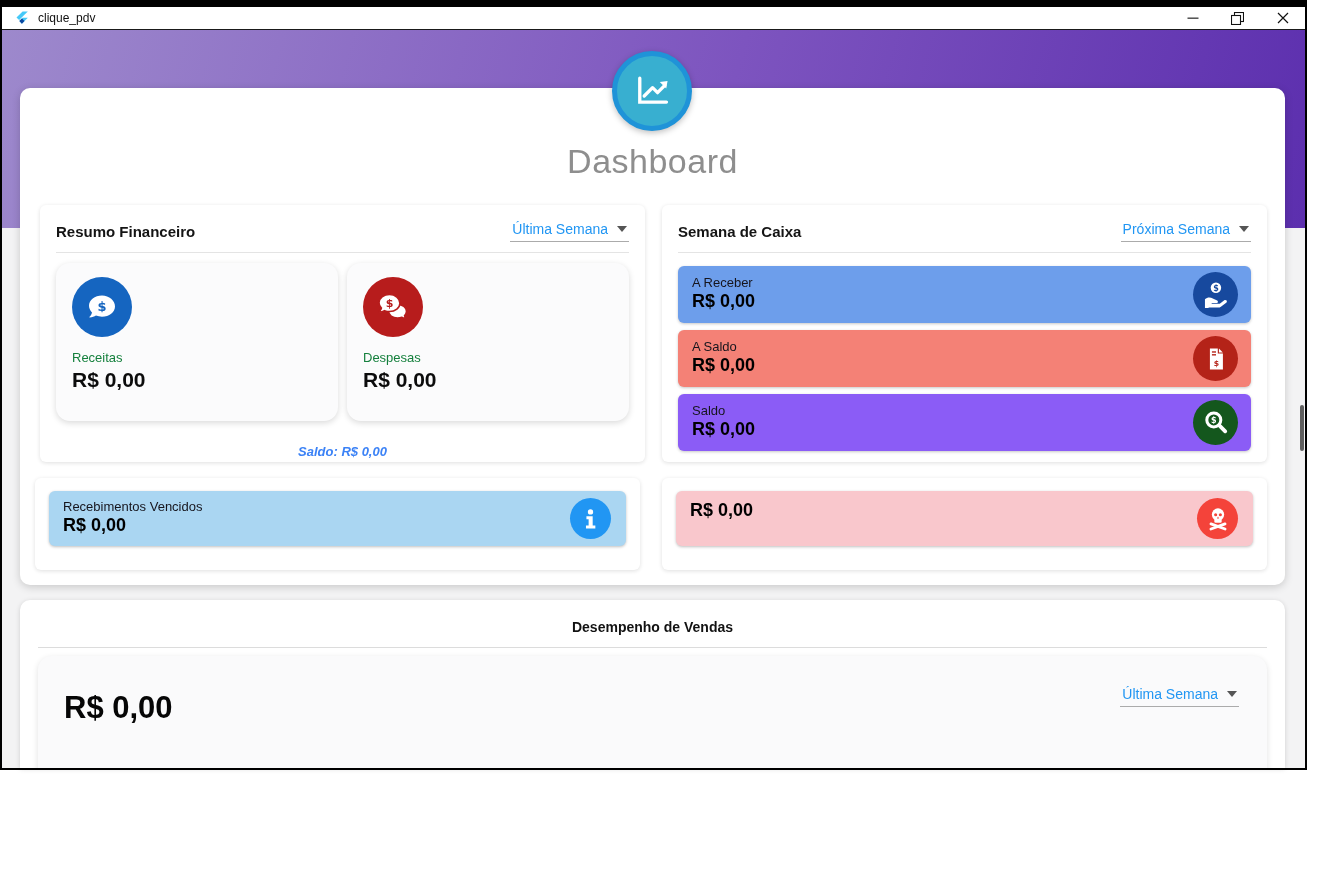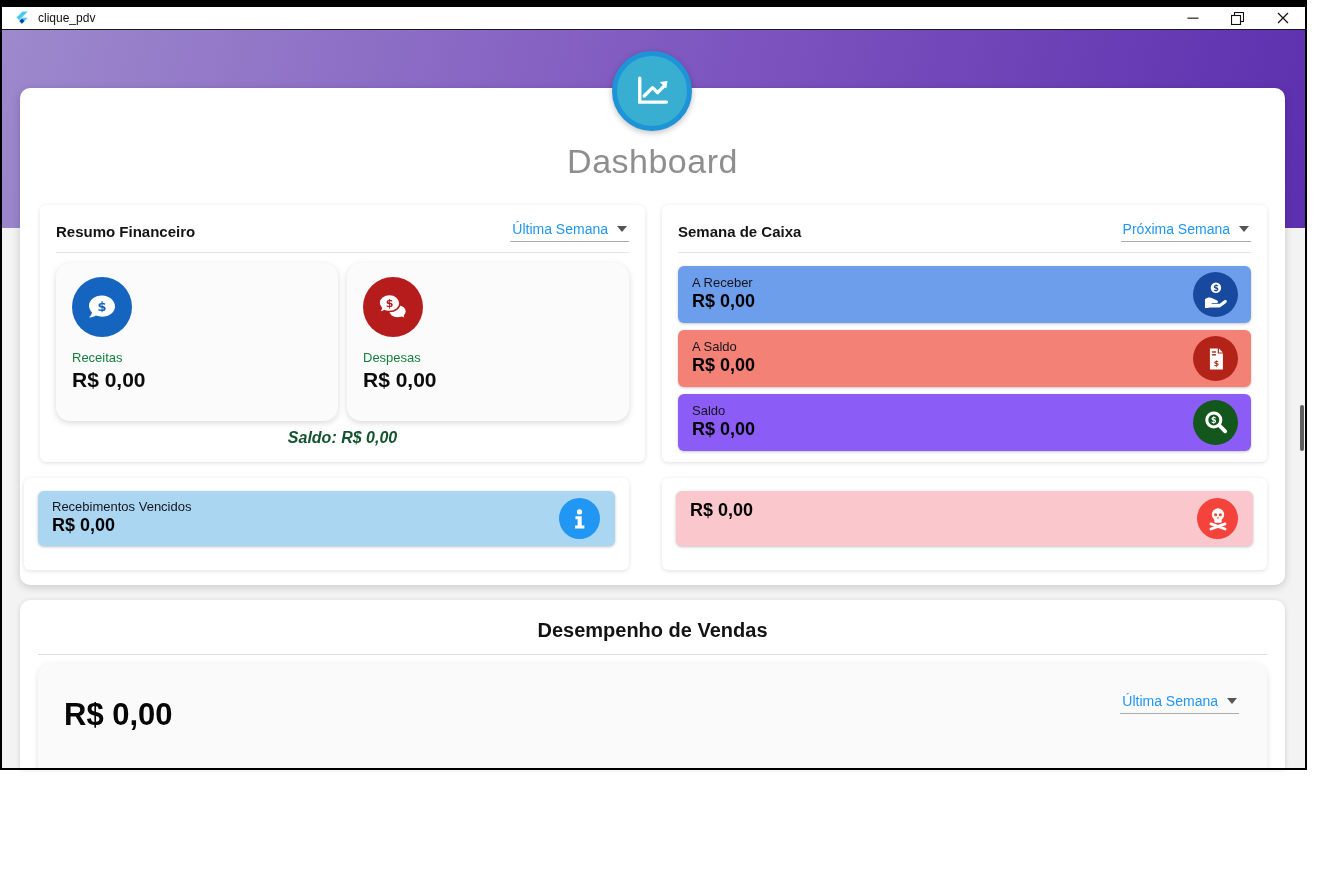--- a/index.html
+++ b/index.html
@@ -50,53 +50,53 @@
   .divider { height:1px; background:#e4e4e4; margin-top:9px; }
 
   .mini-cards { display:flex; gap:9px; margin-top:10px; }
   .mini-card { width:289px; height:158px; background:#fbfbfc; border-radius:14px;
                box-shadow:0 2px 6px rgba(0,0,0,.15); padding:14px 16px; }
   .icon-circle-lg { width:60px; height:60px; border-radius:50%; display:flex; align-items:center; justify-content:center; }
   .bg-blue  { background:#1565C0; }
   .bg-dkred { background:#B71C1C; }
   .mini-label { margin-top:13px; font-size:13px; color:#15803d; }
   .mini-value { margin-top:3px; font-size:21px; font-weight:700; color:#0c0c0c; }
-  .saldo-line { margin-top:8px; text-align:center; font-size:16px; font-weight:700; font-style:italic; color:#14532d; }
+  .saldo-line { margin-top:23px; text-align:center; font-size:13px; font-weight:700; font-style:italic; color:#3b82f6; }
 
   .flow-bar { position:relative; height:57px; border-radius:6px; margin-top:7px;
               box-shadow:0 1px 3px rgba(0,0,0,.22); padding:9px 5px 0 14px; }
   .flow-bar.first { margin-top:13px; }
   .bar-blue  { background:#6D9EEB; }
   .bar-red   { background:#F48176; }
   .bar-green { background:#8b5cf6; }
   .flow-label { font-size:13px; color:#16151d; }
   .flow-value { font-size:18px; font-weight:700; color:#000; margin-top:1px; }
   .flow-icon { position:absolute; right:13px; top:6px; width:45px; height:45px; border-radius:50%;
                display:flex; align-items:center; justify-content:center; }
   .ic-navy  { background:#17499E; }
   .ic-dkred { background:#B42318; }
   .ic-dkgreen { background:#14571D; }
 
   
   .venc-card { position:absolute; top:478px; width:605px; height:92px; background:#fff; border-radius:6px;
                box-shadow:0 1px 4px rgba(0,0,0,.13); padding:13px 14px; z-index:3; }
-  .venc-left { left:24px; } .venc-right { left:662px; }
+  .venc-left { left:35px; } .venc-right { left:662px; }
   .venc-bar { position:relative; height:55px; border-radius:6px; box-shadow:0 1px 3px rgba(0,0,0,.25); padding:8px 0 0 14px; }
   .venc-blue { background:#AAD6F2; }
   .venc-pink { background:#F9C7CC; }
   .venc-icon { position:absolute; right:15px; top:7px; width:41px; height:41px; border-radius:50%;
                display:flex; align-items:center; justify-content:center; }
   .ic-brblue { background:#2196F3; }
   .ic-brred  { background:#F4433A; }
 
   
   .bottom-card { position:absolute; left:20px; top:600px; width:1265px; height:168px; background:#fff;
                  border-radius:10px 10px 0 0; box-shadow:0 1px 5px rgba(0,0,0,.15); overflow:hidden; z-index:3;
                  padding-top:19px; }
-  .bottom-title { text-align:center; font-size:20px; font-weight:700; color:#121212; }
+  .bottom-title { text-align:center; font-size:14px; font-weight:700; color:#121212; }
   .bottom-divider { height:1px; background:#dcdcdc; margin:12px 18px 0 18px; }
   .sales-card { margin:8px 18px 0 18px; height:150px; background:#fafafb; border-radius:14px 14px 0 0;
                 box-shadow:0 2px 6px rgba(0,0,0,.12); padding:28px 28px 0 26px; position:relative; }
   .sales-label { font-size:15px; color:#4CAF50; }
   .sales-value { margin-top:6px; font-size:31px; font-weight:800; color:#060606; }
   .sales-dd { position:absolute; right:28px; top:30px; }
 
   svg text { font-family:"DejaVu Sans","Liberation Sans",sans-serif; }
 </style>
 </head>

